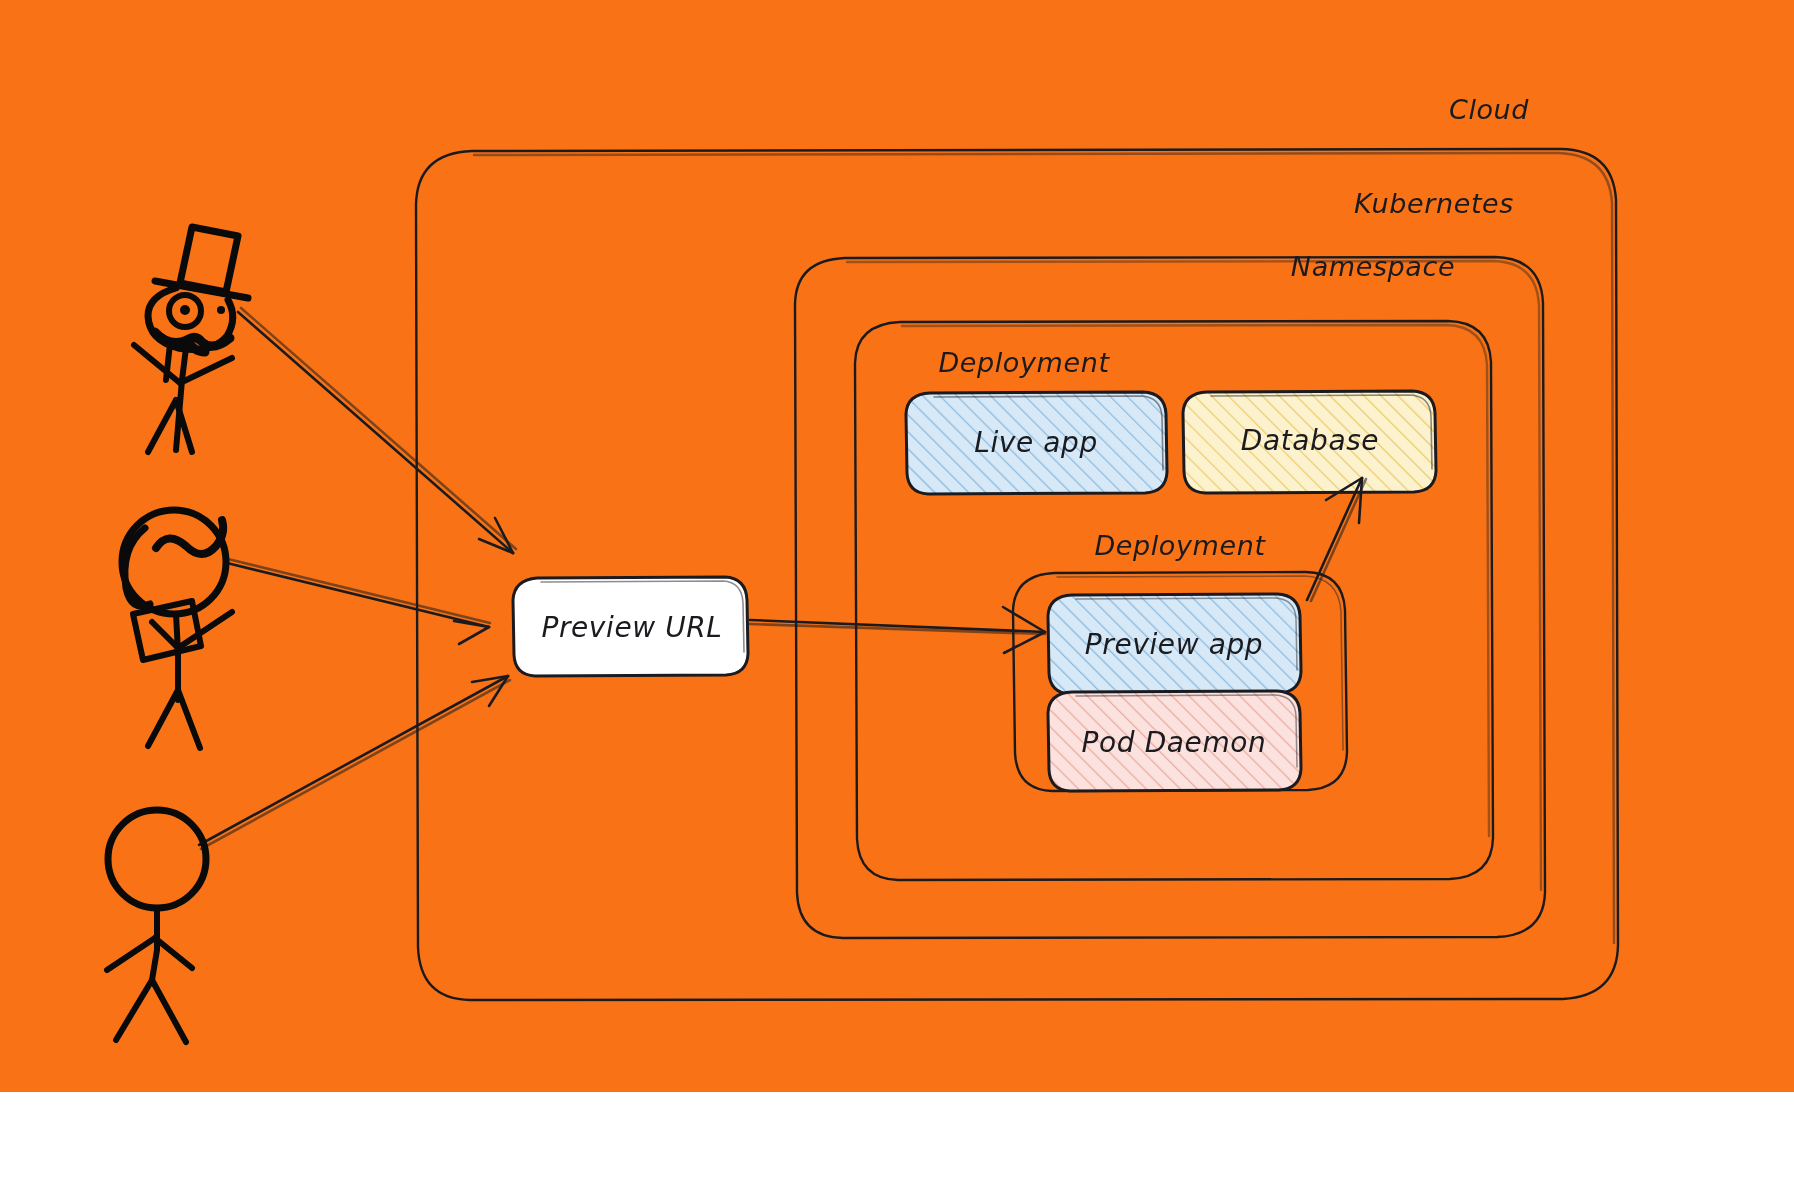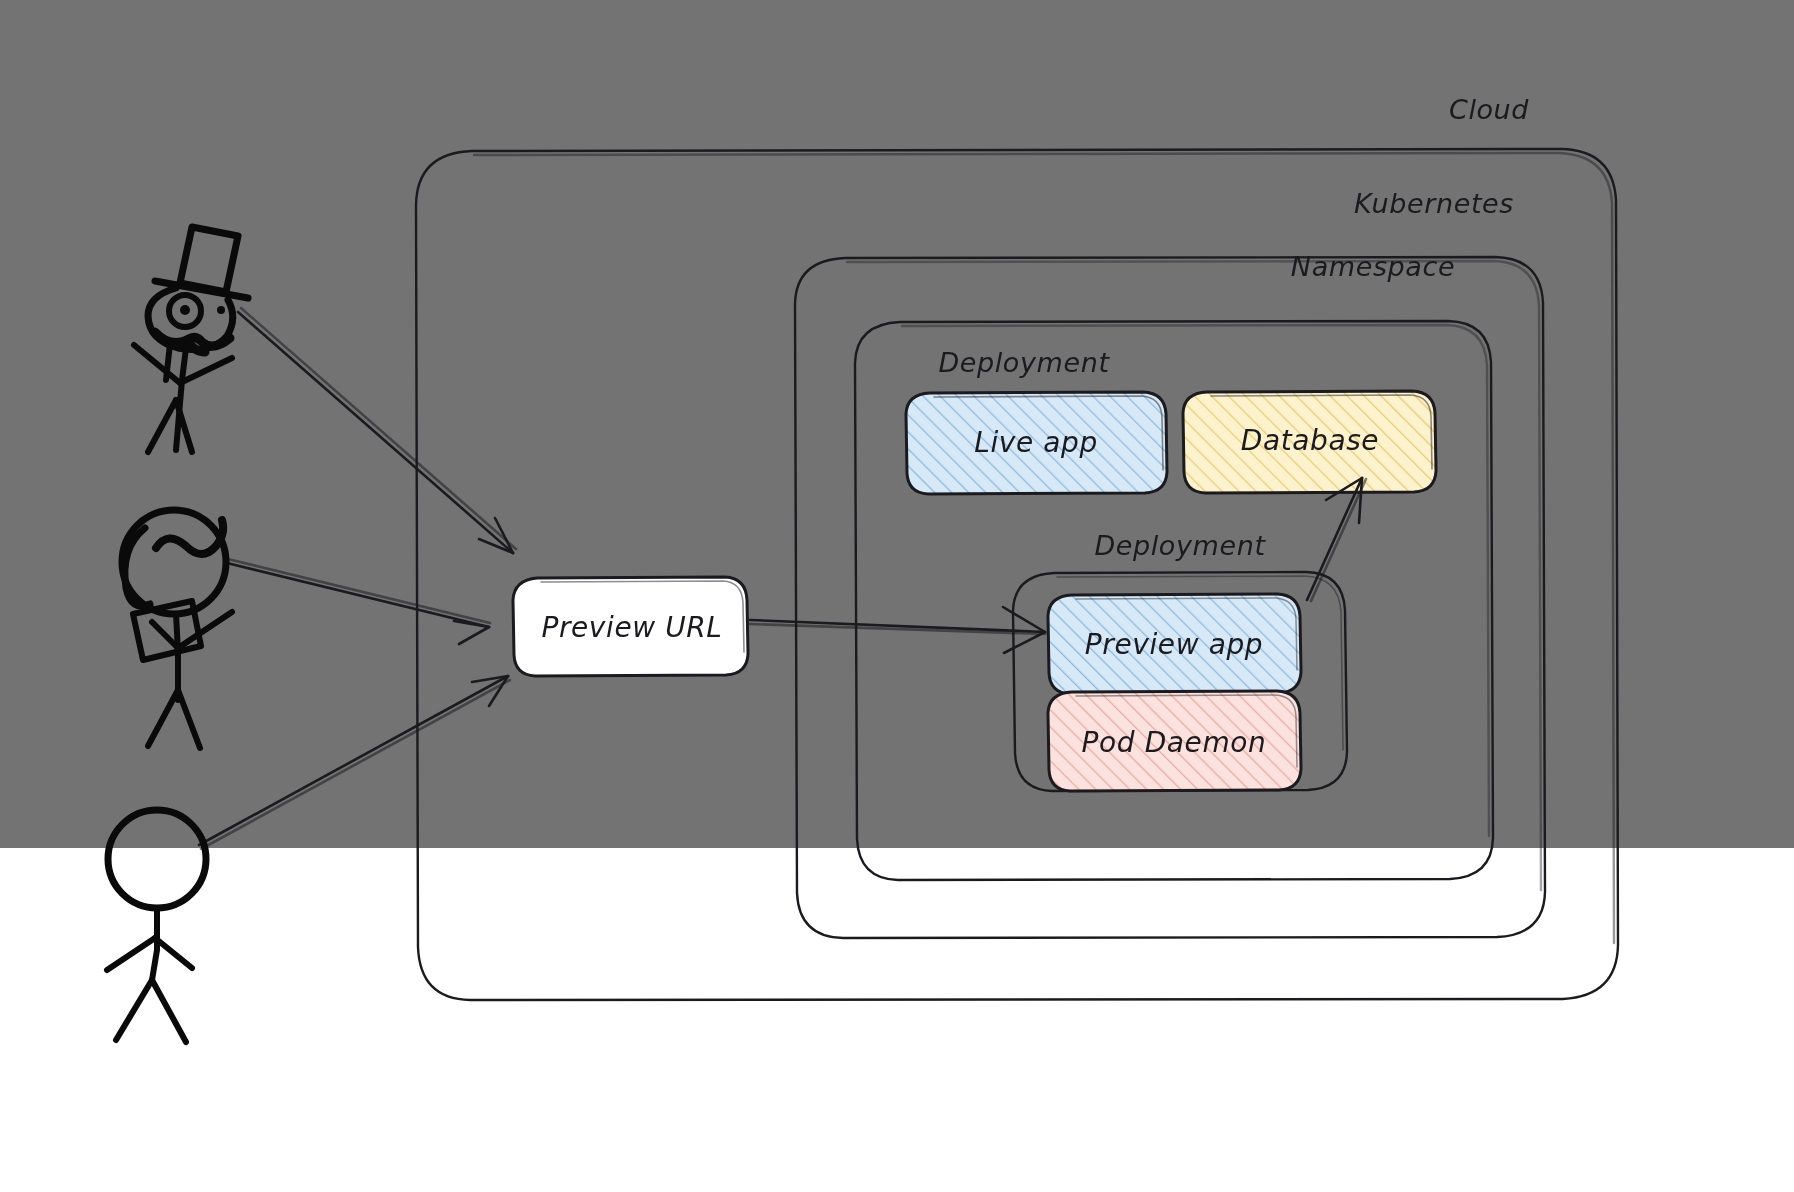--- a/index.html
+++ b/index.html
@@ -9,22 +9,22 @@
   }
   body {
     width: 1794px;
     height: 1192px;
     overflow: hidden;
     font-family: "DejaVu Sans", sans-serif;
   }
   #canvas-root {
     position: relative;
     width: 1794px;
-    height: 848px;
-    background: #737373;
+    height: 1092px;
+    background: #f97316;
   }
   svg#diagram {
     position: absolute;
     top: 0;
     left: 0;
     width: 1794px;
     height: 1192px;
     display: block;
   }
   .hand-text {

